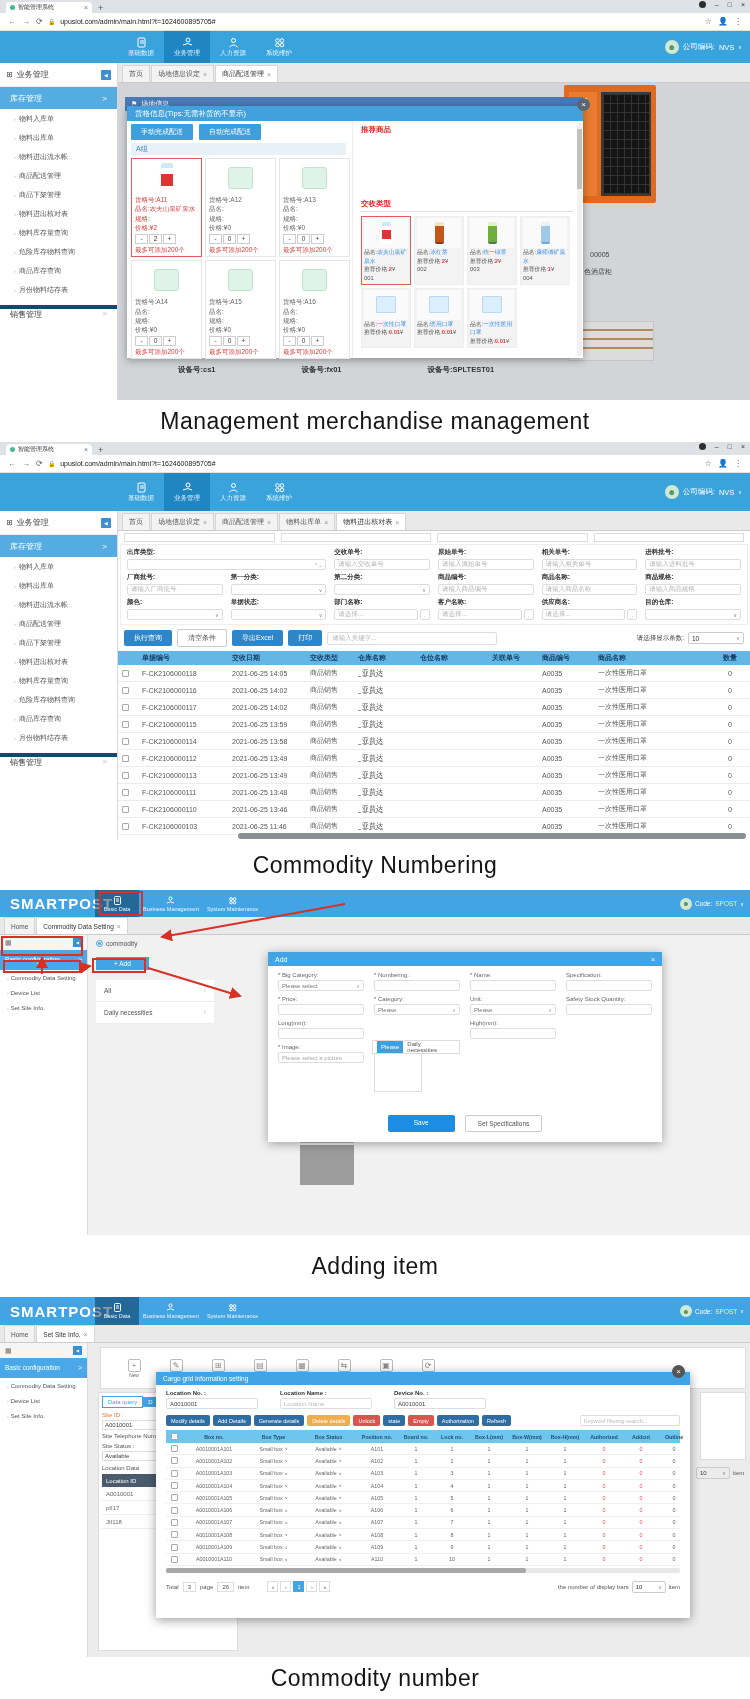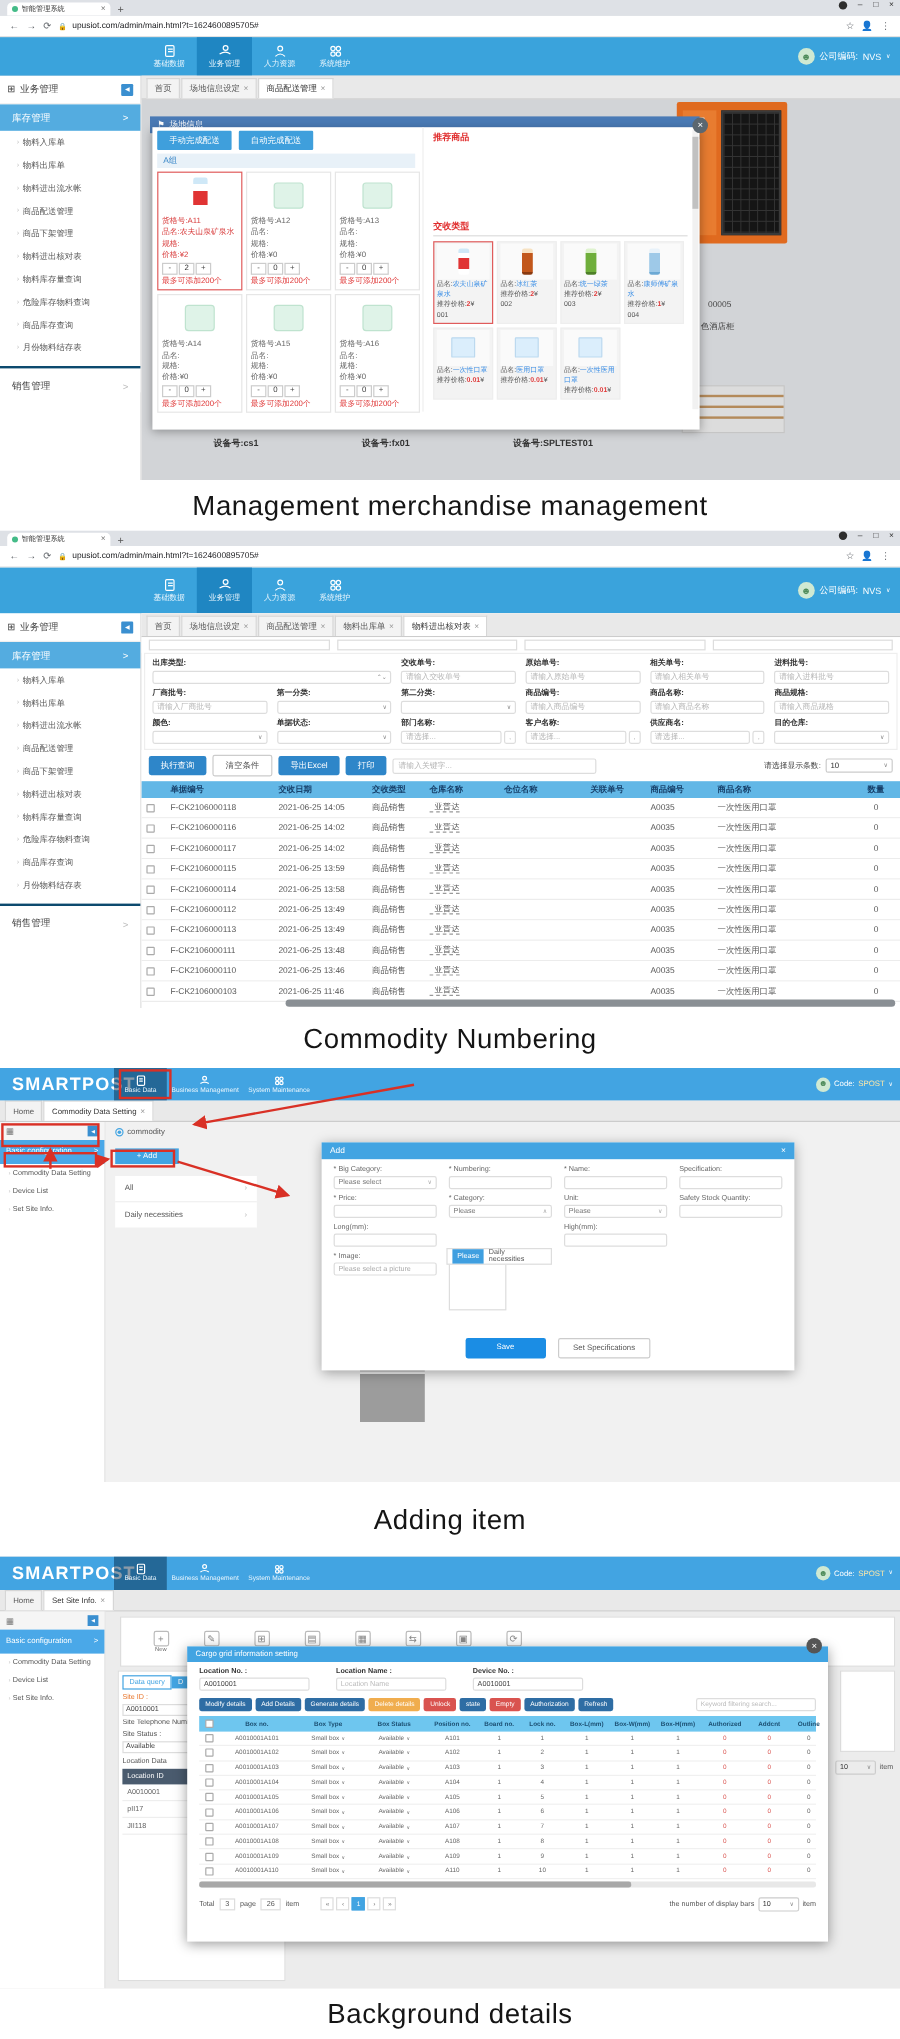--- a/index.html
+++ b/index.html
@@ -25,21 +25,21 @@
 .ni.on{background:#1f86c2}
 .ni svg{display:block}
 .ahr{position:absolute;right:8px;display:flex;align-items:center;gap:4px;color:#fff;font-size:7.5px}
 .avatar{width:14px;height:14px;border-radius:50%;background:#cfe9d2;display:flex;align-items:center;justify-content:center;color:#4e8b5a;font-size:8px}
 
 .abody{display:flex;background:#d2d4d7}
 .asb{width:118px;background:#fff;border-right:1px solid #d8d8d8;flex-shrink:0}
 .asbh{height:24px;display:flex;align-items:center;gap:4px;padding:0 6px;font-size:8px;color:#444;border-bottom:1px solid #eee}
 .asbh .sq{margin-left:auto;width:10px;height:10px;background:#3a8fd0;color:#fff;font-size:5px;display:flex;align-items:center;justify-content:center;border-radius:1px}
 .asec{height:22px;background:#54ace0;color:#fff;font-size:8px;display:flex;align-items:center;justify-content:space-between;padding:0 10px}
-.asec2{height:22px;background:#fff;color:#444;font-size:8px;display:flex;align-items:flex-end;justify-content:space-between;padding:0 10px;border-top:2px solid #0c4a6e}
+.asec2{height:22px;background:#fff;color:#444;font-size:8px;display:flex;align-items:flex-start;justify-content:space-between;padding:0 10px;border-top:4px solid #0c4a6e}
 .aitem{height:19px;display:flex;align-items:center;gap:3px;padding-left:14px;font-size:7px;color:#555}
 .aitem b{color:#bbb;font-weight:400;font-size:6px}
 .main{flex:1;min-width:0;position:relative}
 .tstrip{height:20px;background:#e9e9e9;border-bottom:1px solid #ccc;display:flex;align-items:flex-end;gap:1px;padding-left:4px}
 .ttab{height:17px;background:#f3f3f3;border:1px solid #d6d6d6;border-bottom:none;display:flex;align-items:center;gap:3px;padding:0 6px;font-size:7px;color:#555;white-space:nowrap}
 .ttab.on{background:#fff;color:#333}
 .ttab .x{color:#999;font-size:7px}
 
 .ptitle{position:absolute;left:7px;top:34px;width:458px;height:14px;background:#4a7ab5;color:#fff;font-size:7px;display:flex;align-items:center;gap:4px;padding:0 6px}
 .m1{position:absolute;left:9px;top:43px;width:456px;height:252px;background:#fff;box-shadow:0 2px 8px rgba(0,0,0,.35)}
@@ -337,20 +337,21 @@
           <i></i>
           <i></i>
           <i></i>
         </div>
       <div class="ptitle">
           <span>⚑</span>
           <span>场地信息</span>
         </div>
       <div class="m1">
         <div class="m1close">×</div>
+        <div class="m1h">货格信息(Tips:无需补货的不显示)</div>
         <div class="m1b">
           <div class="m1l">
             <div class="mbtns">
               <span class="mbtn">手动完成配送</span>
               <span class="mbtn">自动完成配送</span>
             </div>
             <div class="grp">A组</div>
             <div class="cgrid">
               <div class="card sel">
                 <div class="cimg">
@@ -1599,14 +1600,14 @@
         <span class="csel" style="width:34px">
             <span>10</span>
             <em style="font-style:normal;font-size:5px;color:#888">∨</em>
           </span>
         <span>item</span>
       </div>
     </div>
   </div>
 </div>
 <div class="caption" style="height:42px">
-    <span>Background details</span>
+    <span>Commodity number</span>
   </div>
 
 </body></html>

